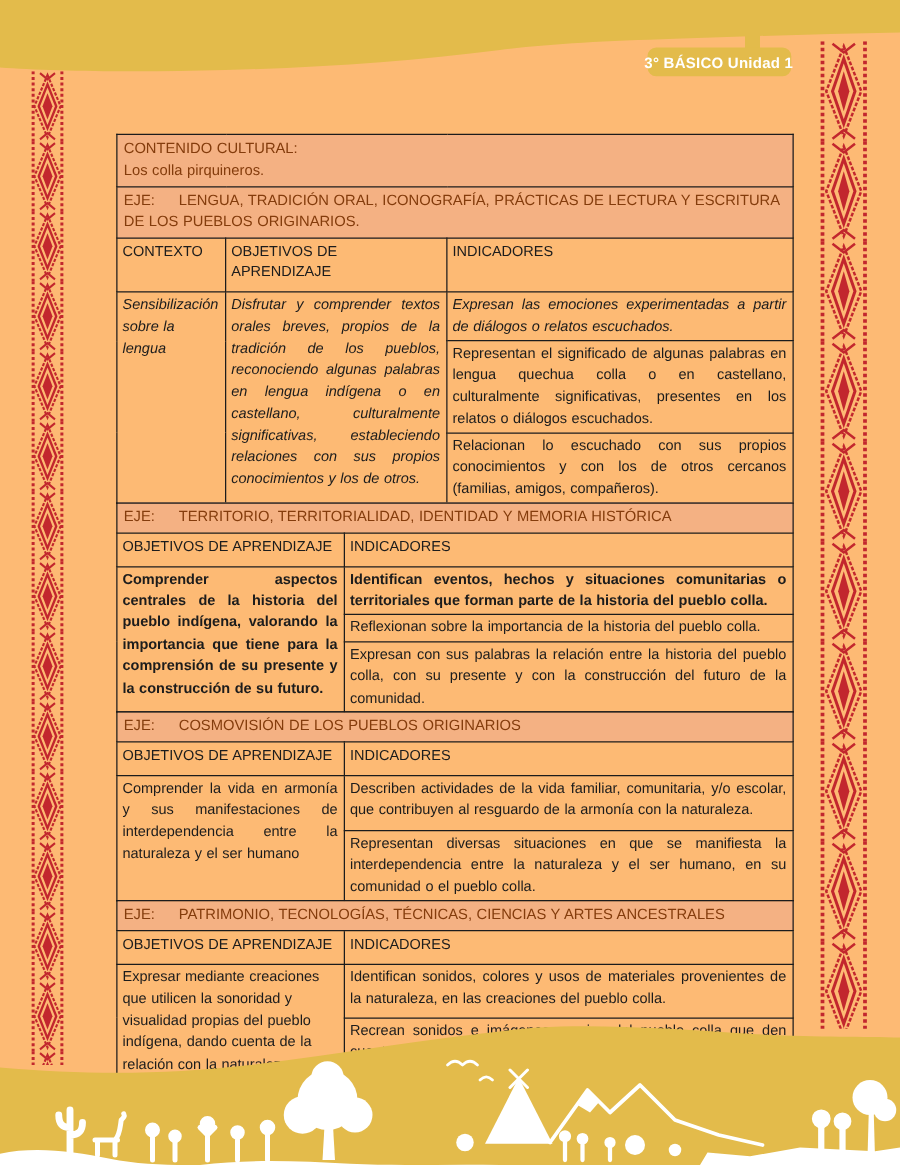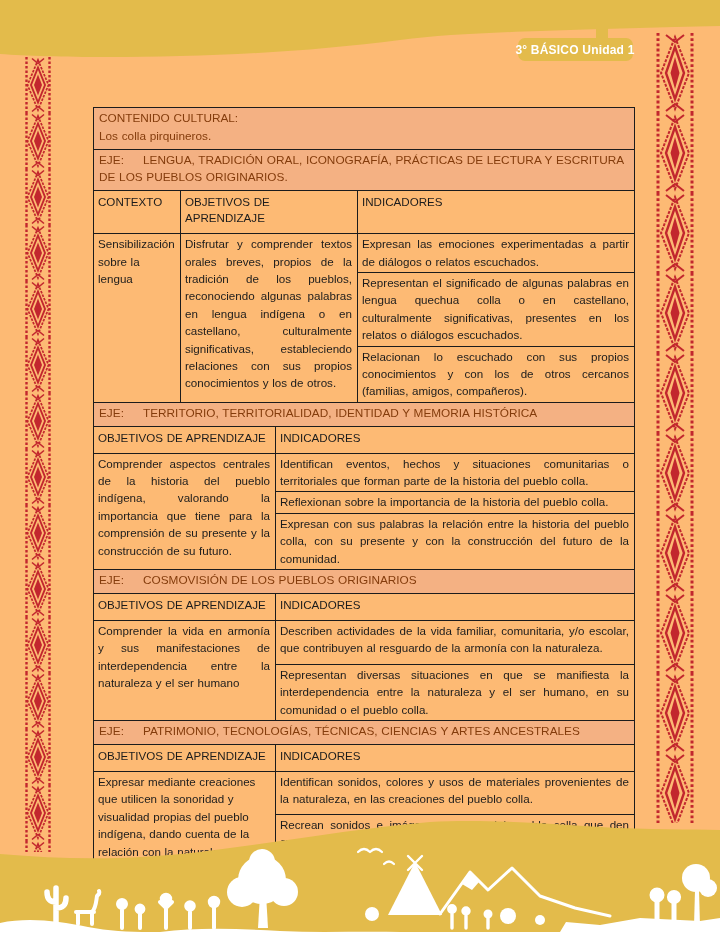--- a/index.html
+++ b/index.html
@@ -33,21 +33,21 @@
     font-size:11.6px;line-height:17.4px;padding:1px 5px 2px 4px;
     word-spacing:.4px;
   }
   td.shade{
     background:var(--salmon);color:var(--brown);font-weight:normal;
     font-size:11.8px;line-height:17.8px;padding:2px 6px 3px 5px;
   }
   .eje-label{display:inline-block;width:44px;}
   td.hdr{padding:3px 5px 7px 4px;line-height:16px;margin-left:25px;}
   .just{text-align:justify;}
-  .h36{height:36px;} .h64{height:64px;} .h37{height:37px;}
+  .h36{height:36px;font-style:italic;} .h64{height:64px;} .h37{height:37px;font-weight:bold;}
   .h18{height:18px;margin-top:22px;} .h44{height:44px;margin-left:42px;} .h43{height:43px;margin-top:20px;}
 </style>
 </head>
 <body>
 
 <div class="page">
 
   <svg width="0" height="0" style="position:absolute">
     <defs>
       <g id="motif-l">

